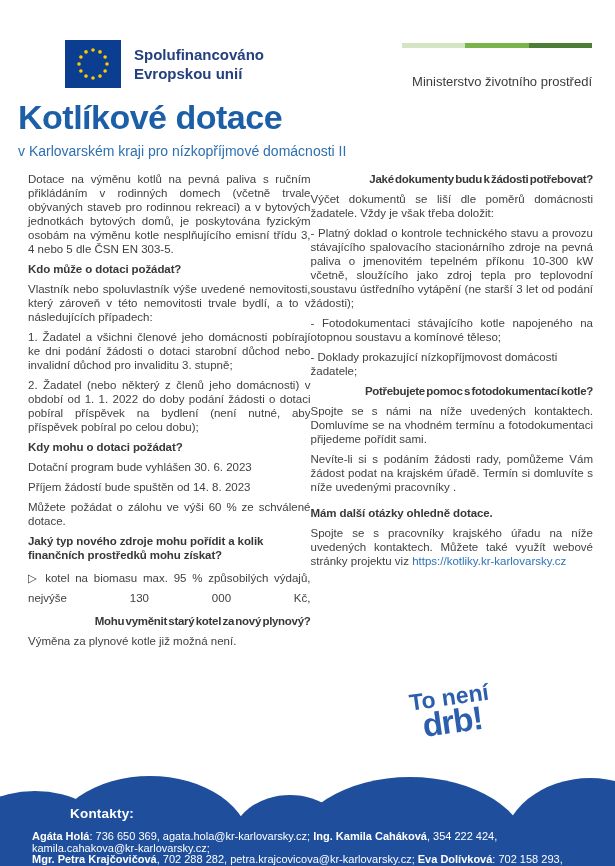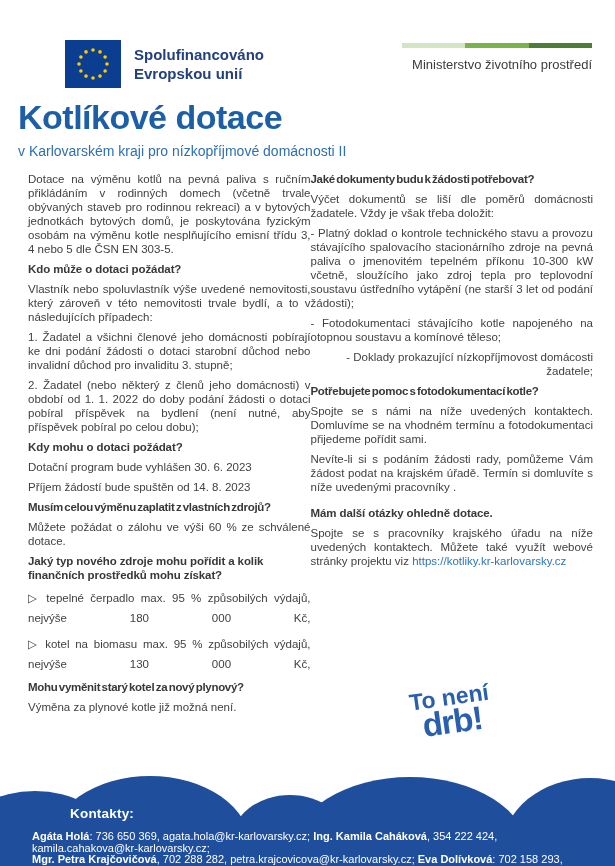--- a/index.html
+++ b/index.html
@@ -12,38 +12,38 @@
   .header { position:absolute; top:40px; left:37px; width:555px;
             display:flex; justify-content:space-between; align-items:flex-start; }
   .eu-block { display:flex; align-items:center; gap:13px;padding-left:28px; }
   .eu-flag { width:56px; height:48px; background:#0b3d91; position:relative; flex:0 0 auto; }
   .eu-text { font-size:15px; font-weight:700; color:#24407e; line-height:19px; }
   .ministry { margin-top:3px; width:190px; }
   .bars { display:flex; height:5px; width:190px; }
   .bar1 { flex:1; background:#d3e5c2; }
   .bar2 { flex:1; background:#79b44a; }
   .bar3 { flex:1; background:#4d7c36; }
-  .ministry-label { font-size:13px; color:#3c3c3c; margin-top:9px; white-space:nowrap; text-align:right; }
+  .ministry-label { font-size:13px; color:#3c3c3c; margin-top:26px; white-space:nowrap; text-align:right; }
 
   
   .titleblock { position:absolute; left:18px; top:98px; }
   .main-title { margin:0; font-size:34px; font-weight:700; color:#1d5fa7; letter-spacing:-0.5px; }
   .sub-title  { margin:6px 0 0; font-size:14px; font-weight:400; color:#2e6fb1; }
 
   
   .columns { position:absolute; left:28px; top:172px; width:565px;
              display:grid; grid-template-columns:1fr 1fr; 
              font-size:11.5px; line-height:14px; text-align:justify; }
   .col p { margin:0 0 6px; }
   .q { font-weight:700; color:#383838; margin:8px 0 4px; text-align:left; letter-spacing:-0.1px; }
   .q.first { margin-top:0; }
   .q.mt { margin-top:12px; }
-  .tight { word-spacing:-1.5px; letter-spacing:-0.3px; }
+  .tight { word-spacing:-1.5px; letter-spacing:-0.3px;text-align:right; }
   .dash { margin:0 0 0; }
-  .dash-last { margin:0 0 6px; text-align:right; }
+  .dash-last { margin:0 0 6px; text-align:left; }
   .date-line { margin:0 0 4px; }
   .bullet { line-height:20px; text-align:justify; text-align-last:justify; margin:0 0 3px; }
   .link { color:#2e74b8; text-decoration:none; }
 
   
   .badge { position:absolute; left:396px; top:686px; width:110px; transform:rotate(-8deg);
            color:#2b5fae; text-align:center; line-height:1; }
   .badge-l1 { font-size:23px; font-weight:700; }
   .badge-l2 { font-size:33px; font-weight:700; margin-top:-4px; letter-spacing:-1px; }
 
@@ -109,25 +109,23 @@
 
       <p class="q">Kdo může o dotaci požádat?</p>
       <p>Vlastník nebo spoluvlastník výše uvedené nemovitosti, který zároveň v této nemovitosti trvale bydlí, a to v následujících případech:</p>
       <p>1. Žadatel a všichni členové jeho domácnosti pobírají ke dni podání žádosti o dotaci starobní důchod nebo invalidní důchod pro invaliditu 3. stupně;</p>
       <p>2. Žadatel (nebo některý z členů jeho domácnosti) v období od 1. 1. 2022 do doby podání žádosti o dotaci pobíral příspěvek na bydlení (není nutné, aby příspěvek pobíral po celou dobu);</p>
 
       <p class="q">Kdy mohu o dotaci požádat?</p>
       <p class="date-line">Dotační program bude vyhlášen 30. 6. 2023</p>
       <p class="date-line">Příjem žádostí bude spuštěn od 14. 8. 2023</p>
 
-      <p class="q tight">Musím celou výměnu zaplatit z vlastních zdrojů?</p>
       <p>Můžete požádat o zálohu ve výši 60 % ze schválené dotace.</p>
 
       <p class="q">Jaký typ nového zdroje mohu pořídit a kolik finančních prostředků mohu získat?</p>
-      <p class="bullet">▷ tepelné čerpadlo max. 95 % způsobilých výdajů, nejvýše 180 000 Kč,</p>
       <p class="bullet">▷ kotel na biomasu max. 95 % způsobilých výdajů, nejvýše 130 000 Kč,</p>
 
       <p class="q tight">Mohu vyměnit starý kotel za nový plynový?</p>
       <p>Výměna za plynové kotle již možná není.</p>
     </div>
 
     <div class="col">
       <p class="q first tight">Jaké dokumenty budu k žádosti potřebovat?</p>
       <p class="dash">Výčet dokumentů se liší dle poměrů domácnosti žadatele. Vždy je však třeba doložit:</p>
       <p class="dash">- Platný doklad o kontrole technického stavu a provozu stávajícího spalovacího stacionárního zdroje na pevná paliva o jmenovitém tepelném příkonu 10-300 kW včetně, sloužícího jako zdroj tepla pro teplovodní soustavu ústředního vytápění (ne starší 3 let od podání žádosti);</p>

